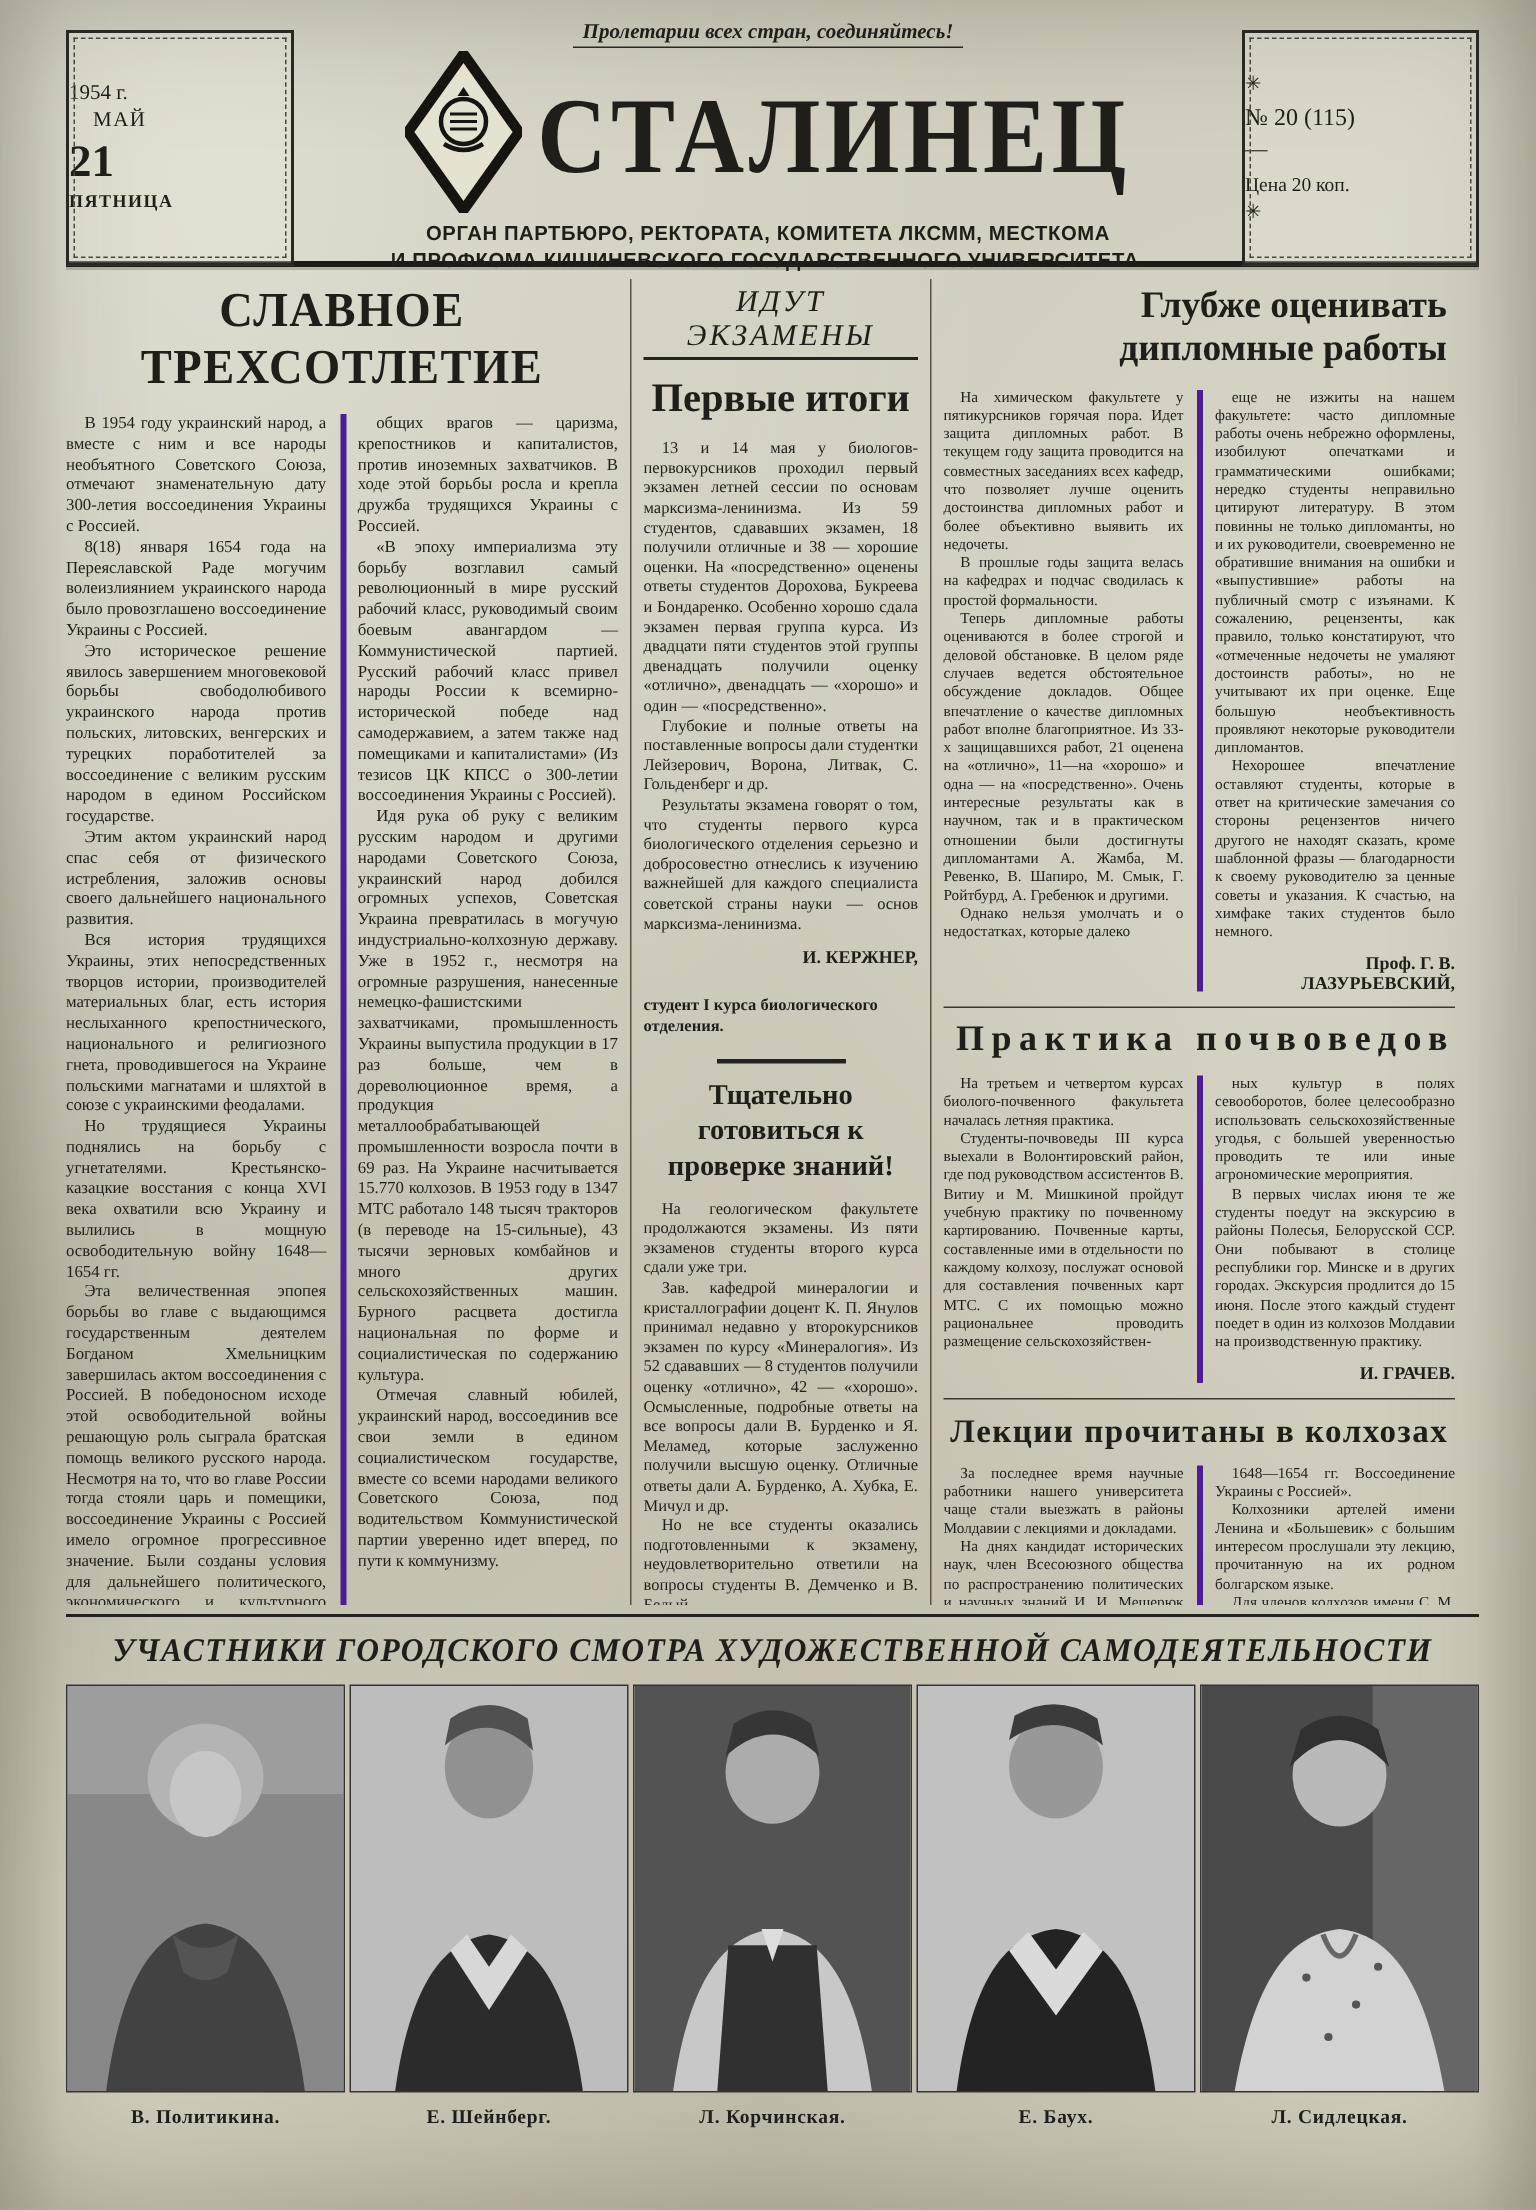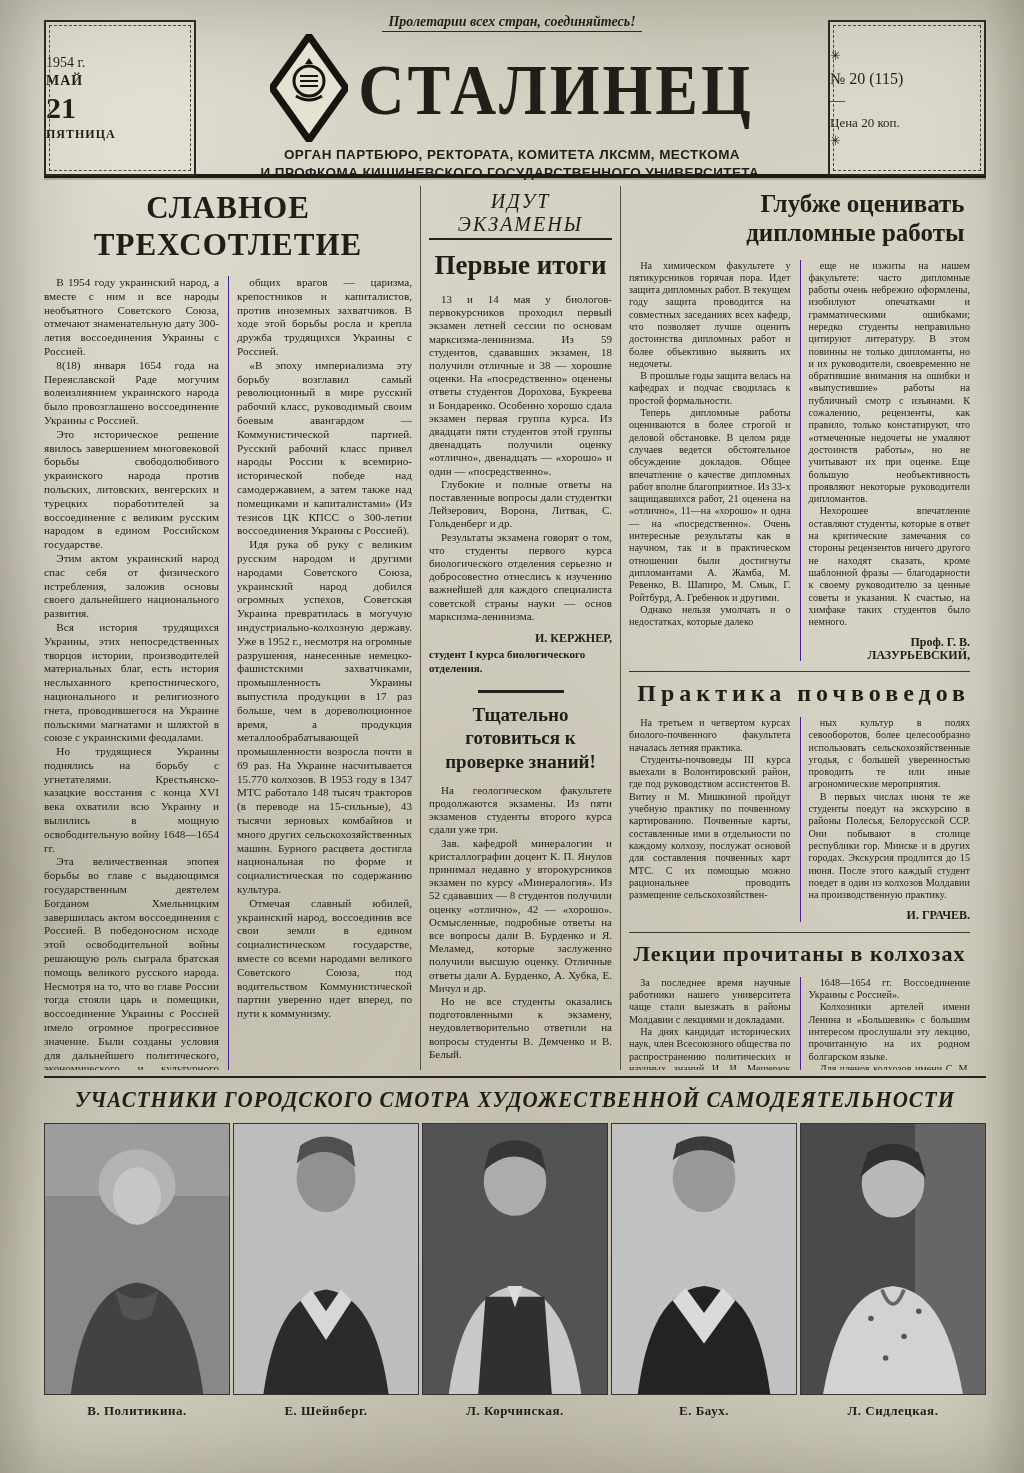--- a/index.html
+++ b/index.html
@@ -20,21 +20,21 @@
 
   
   .masthead{display:grid;grid-template-columns:152px 1fr 158px;column-gap:14px;align-items:stretch;height:156px;}
   .stampbox{
     border:2px solid #2a2822;outline:1px dashed #4a463c;outline-offset:-6px;
     background:rgba(236,232,218,.35);
     display:flex;flex-direction:column;align-items:flex-start;justify-content:center;
     text-align:center;gap:2px;margin:8px 0 6px;
   }
   .datebox .y{font-size:14px;}
-  .datebox .m{font-size:14px;font-weight:bold;letter-spacing:1px;}
+  .datebox .m{font-size:14px;font-weight:normal;letter-spacing:1px;margin-left:16px;}
   .datebox .d{font-size:30px;font-weight:bold;line-height:1;margin:2px 0;}
   .datebox .w{font-size:12px;font-weight:bold;letter-spacing:1px;}
   .issuebox .orn{font-size:13px;}
   .issuebox .num{font-size:16px;margin:4px 0 2px;}
   .issuebox .dash{font-size:15px;}
   .issuebox .price{font-size:13px;margin-top:4px;}
   .mast-center{display:flex;flex-direction:column;align-items:center;}
   .slogan{
     font-style:italic;font-weight:bold;font-size:14px;
     border-bottom:1px solid #2a2822;padding:0 6px 1px;margin-top:2px;
@@ -52,34 +52,34 @@
   
   .main{display:grid;grid-template-columns:376px 200px 350px;height:884px;overflow:hidden;margin-top:8px;}
   .group{overflow:hidden;padding:0 8px;}
   .group+.group{border-left:1px solid #56523f;}
   .group.first{padding-left:0;}
   .group.last{padding-right:0;}
 
   p{margin:0;text-indent:1.1em;text-align:justify;}
   .cols{display:flex;}
   .cols .col{flex:1 1 0;min-width:0;}
-  .cols .col+.col{border-left:1px solid #4c1d95;padding-left:8px;margin-left:9px;}
+  .cols .col+.col{border-left:4px solid #4c1d95;padding-left:8px;margin-left:9px;}
 
   .h-left{font-size:31px;font-weight:bold;text-align:center;letter-spacing:1px;margin:4px 0 14px;transform:scaleY(1.05);}
   .left-body{font-size:11.2px;line-height:13.8px;}
 
   .kicker-wrap{text-align:center;margin-top:4px;}
   .kicker{display:inline-block;font-style:italic;font-size:20px;letter-spacing:2px;border-bottom:2px solid #24221c;padding:0 4px 2px;}
   .h-mid{font-size:27px;font-weight:bold;text-align:center;margin:10px 0 12px;}
   .mid-body{font-size:11px;line-height:13.2px;}
   .h-mid2{font-size:19px;font-weight:bold;text-align:center;margin:8px 0 10px;line-height:1.25;}
   .divider{width:86px;border:0;border-top:3px solid #24221c;margin:14px auto 10px;}
 
   .byline{font-weight:bold;text-align:right;font-size:12px;margin-top:8px;text-indent:0;}
-  .byrole{font-weight:bold;font-size:11px;text-align:left;text-indent:0;margin-top:2px;line-height:1.25;}
+  .byrole{font-weight:bold;font-size:11px;text-align:left;text-indent:0;margin-top:18px;line-height:1.25;}
 
   .h-right{font-size:25px;font-weight:bold;text-align:right;line-height:1.15;margin:4px auto 12px;max-width:330px;}
   .right-body{font-size:10.2px;line-height:12.3px;}
   .h-pochva{font-size:24px;font-weight:bold;text-align:right;letter-spacing:5px;margin:8px 0 10px;}
   .h-lekcii{font-size:22px;font-weight:bold;text-align:center;letter-spacing:1px;margin:8px 0 10px;}
   .secrule{border:0;border-top:1px solid #3b382e;margin:10px 0 0;}
 
   
   .photo-section{margin-top:6px;border-top:2px solid #24221c;padding-top:8px;}
   .h-photos{font-size:21px;font-weight:bold;font-style:italic;text-align:center;letter-spacing:1px;margin:2px 0 10px;transform:scaleY(1.05);}

